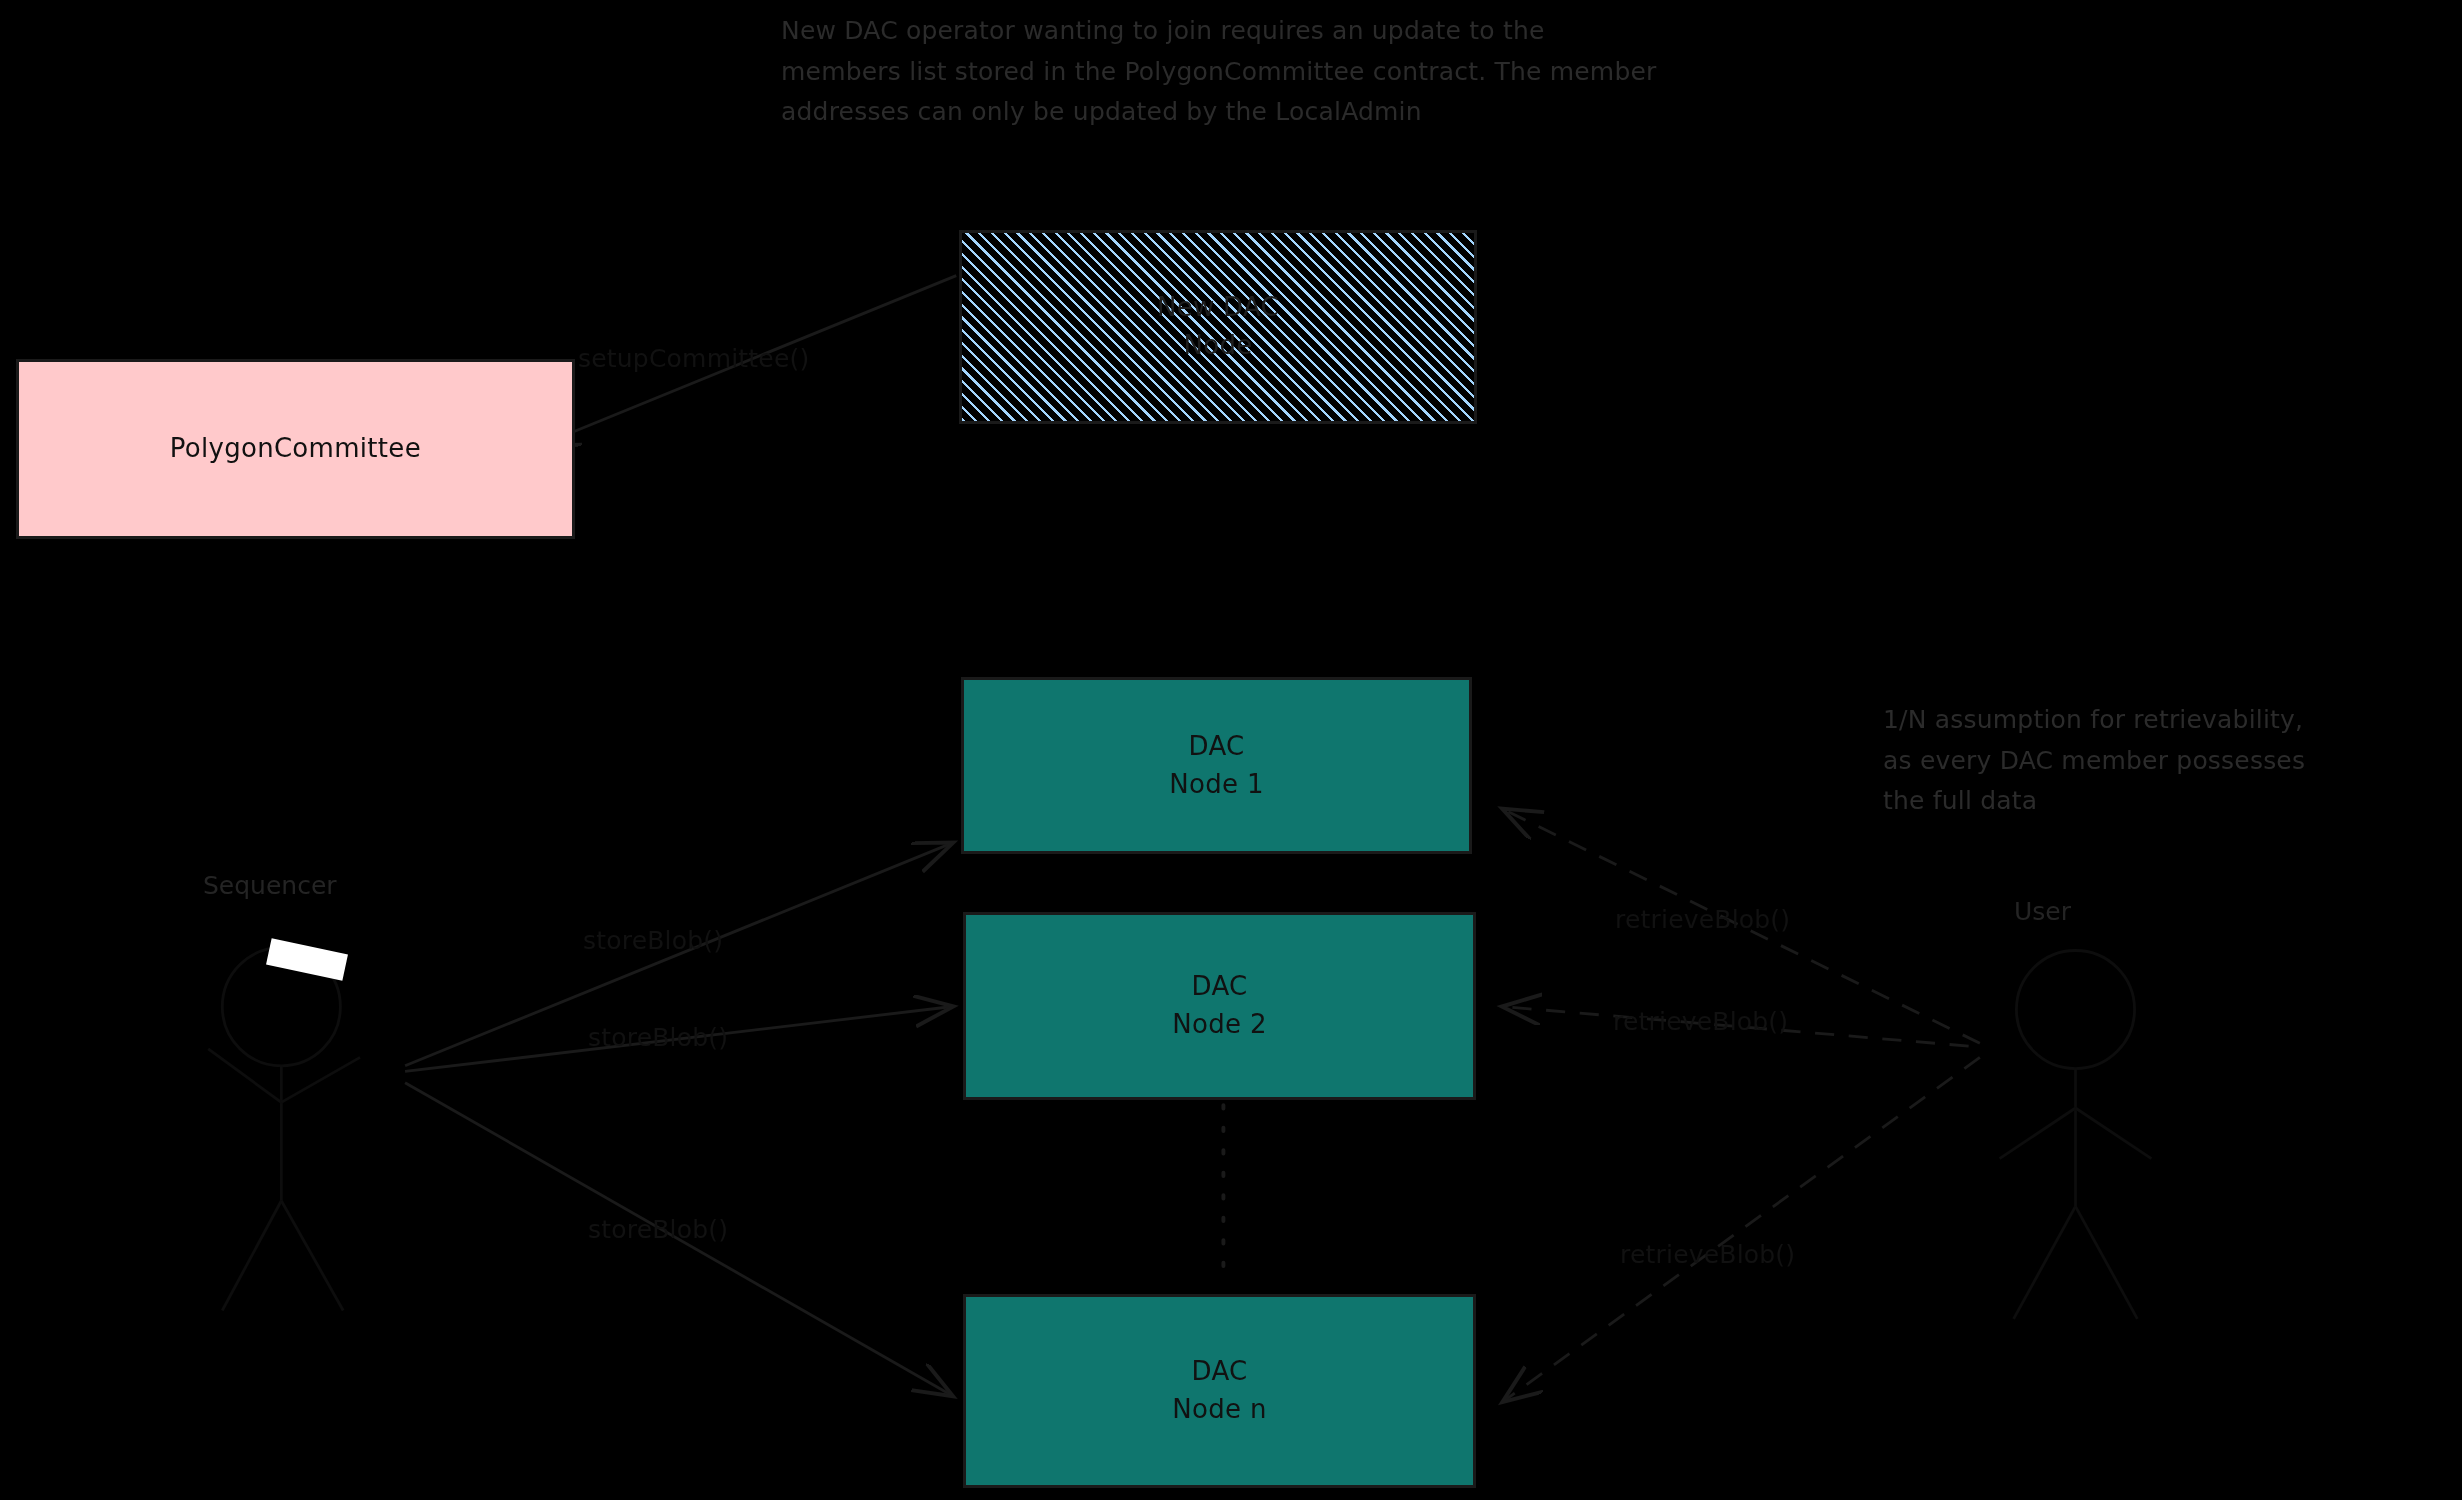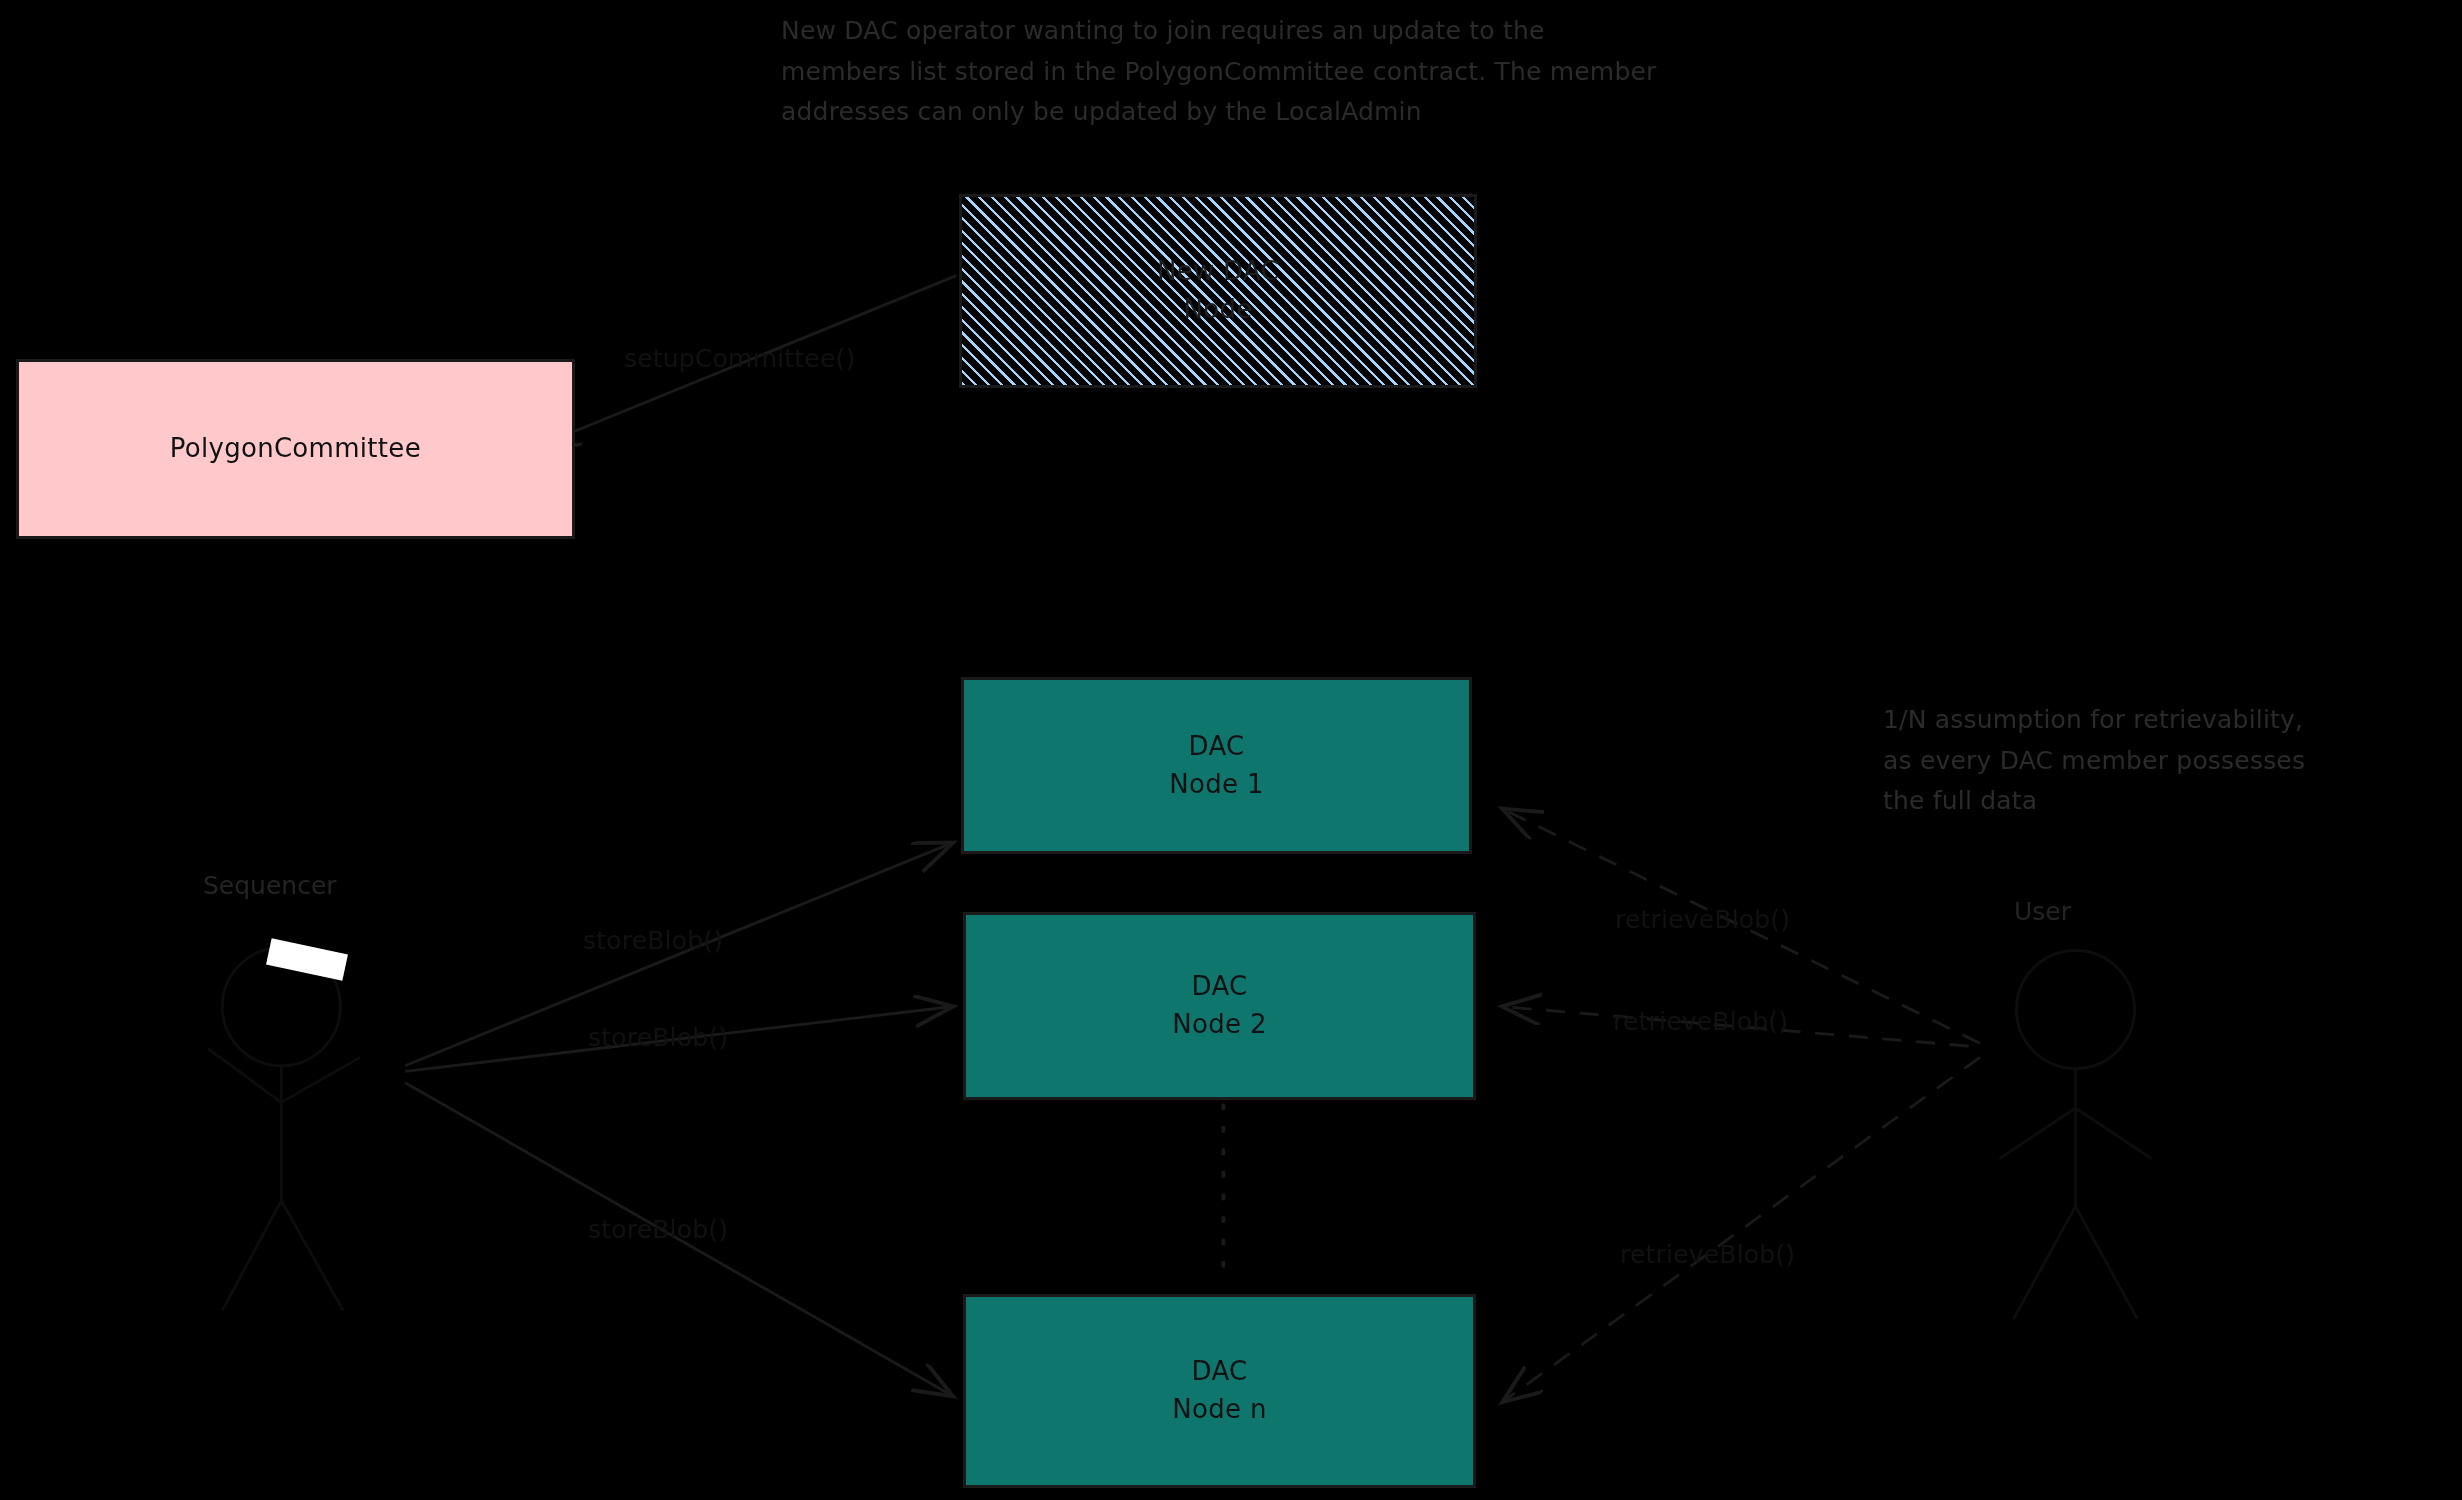--- a/index.html
+++ b/index.html
@@ -33,20 +33,21 @@
     font-family: "DejaVu Sans", sans-serif;
   }
   .box-blue  { background: #0f766e; }
   .box-pink  { background: #ffc9cb; }
   .box-hatch {
     background-color: #000000;
     background-image: repeating-linear-gradient(
         45deg,
         #a3d5fd 0px, #a3d5fd 2.3px,
         #000000 2.3px, #000000 9px);
+    margin-top: 36px;
   }
   .box-line {
     font-size: 26px;
     line-height: 1.45;
     letter-spacing: 0.3px;
     white-space: nowrap;
   }
   .hatch-text { color: #1e1e1e; }
   .annotation {
     position: absolute;
@@ -158,21 +159,21 @@
 
   <div class="node-box box-blue" style="left:963px; top:1294px; width:513px; height:194px;">
     <span class="box-line">DAC</span>
     <span class="box-line">Node n</span>
   </div>
 
   <div class="actor-label" style="left:203px; top:849px;margin-top:22px;">Sequencer</div>
 
   <div class="actor-label" style="left:2014px; top:897px;">User</div>
 
-  <div class="edge-label" style="left:624px; top:344px;">setupCommittee()</div>
+  <div class="edge-label" style="left:578px; top:344px;">setupCommittee()</div>
 
   <div class="edge-label" style="left:583px; top:926px;">storeBlob()</div>
 
   <div class="edge-label" style="left:588px; top:1023px;">storeBlob()</div>
 
   <div class="edge-label" style="left:588px; top:1215px;">storeBlob()</div>
 
   <div class="edge-label" style="left:1615px; top:905px;">retrieveBlob()</div>
 
   <div class="edge-label" style="left:1613px; top:1007px;">retrieveBlob()</div>

